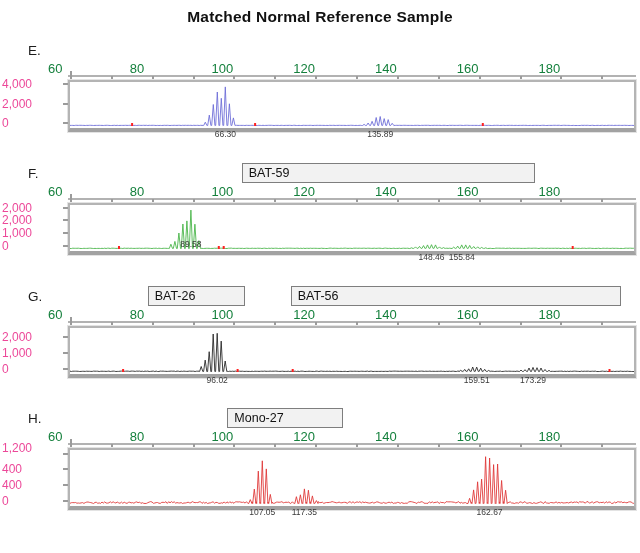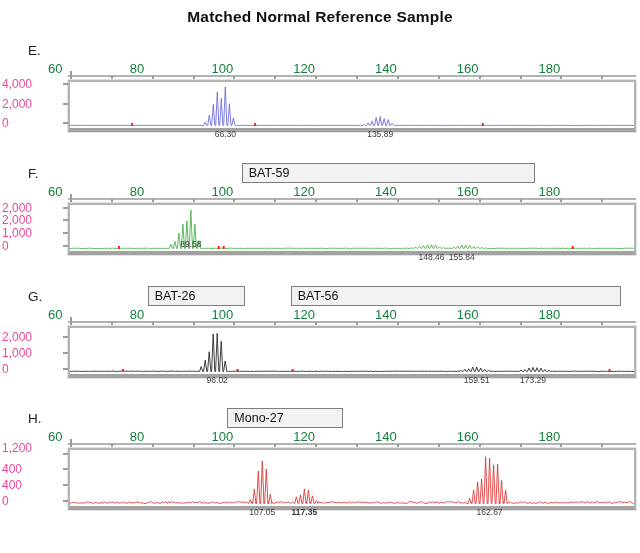--- a/index.html
+++ b/index.html
@@ -214,16 +214,16 @@
       </div>
       <div class="y-label" style="left: 2px; top: 34px;">1,200</div>
       <div class="y-tick" style="left: 63px; top: 44.5581px;"></div>
       <div class="y-label" style="left: 2px; top: 55.3721px;">400</div>
       <div class="y-tick" style="left: 63px; top: 60.3721px;"></div>
       <div class="y-label" style="left: 2px; top: 71.186px;">400</div>
       <div class="y-tick" style="left: 63px; top: 76.186px;"></div>
       <div class="y-label" style="left: 2px; top: 87px;">0</div>
       <div class="y-tick" style="left: 63px; top: 92px;"></div>
       <div class="peak-label" style="left: 262.291px; top: 99px;">107.05</div>
-      <div class="peak-label" style="left: 304.387px; top: 99px; font-weight: bold;">117.35</div>
+      <div class="peak-label" style="left: 304.387px; top: 99px;">117.35</div>
       <div class="peak-label" style="left: 489.608px; top: 99px;">162.67</div>
     </div>
   </div>
 
 </body></html>

